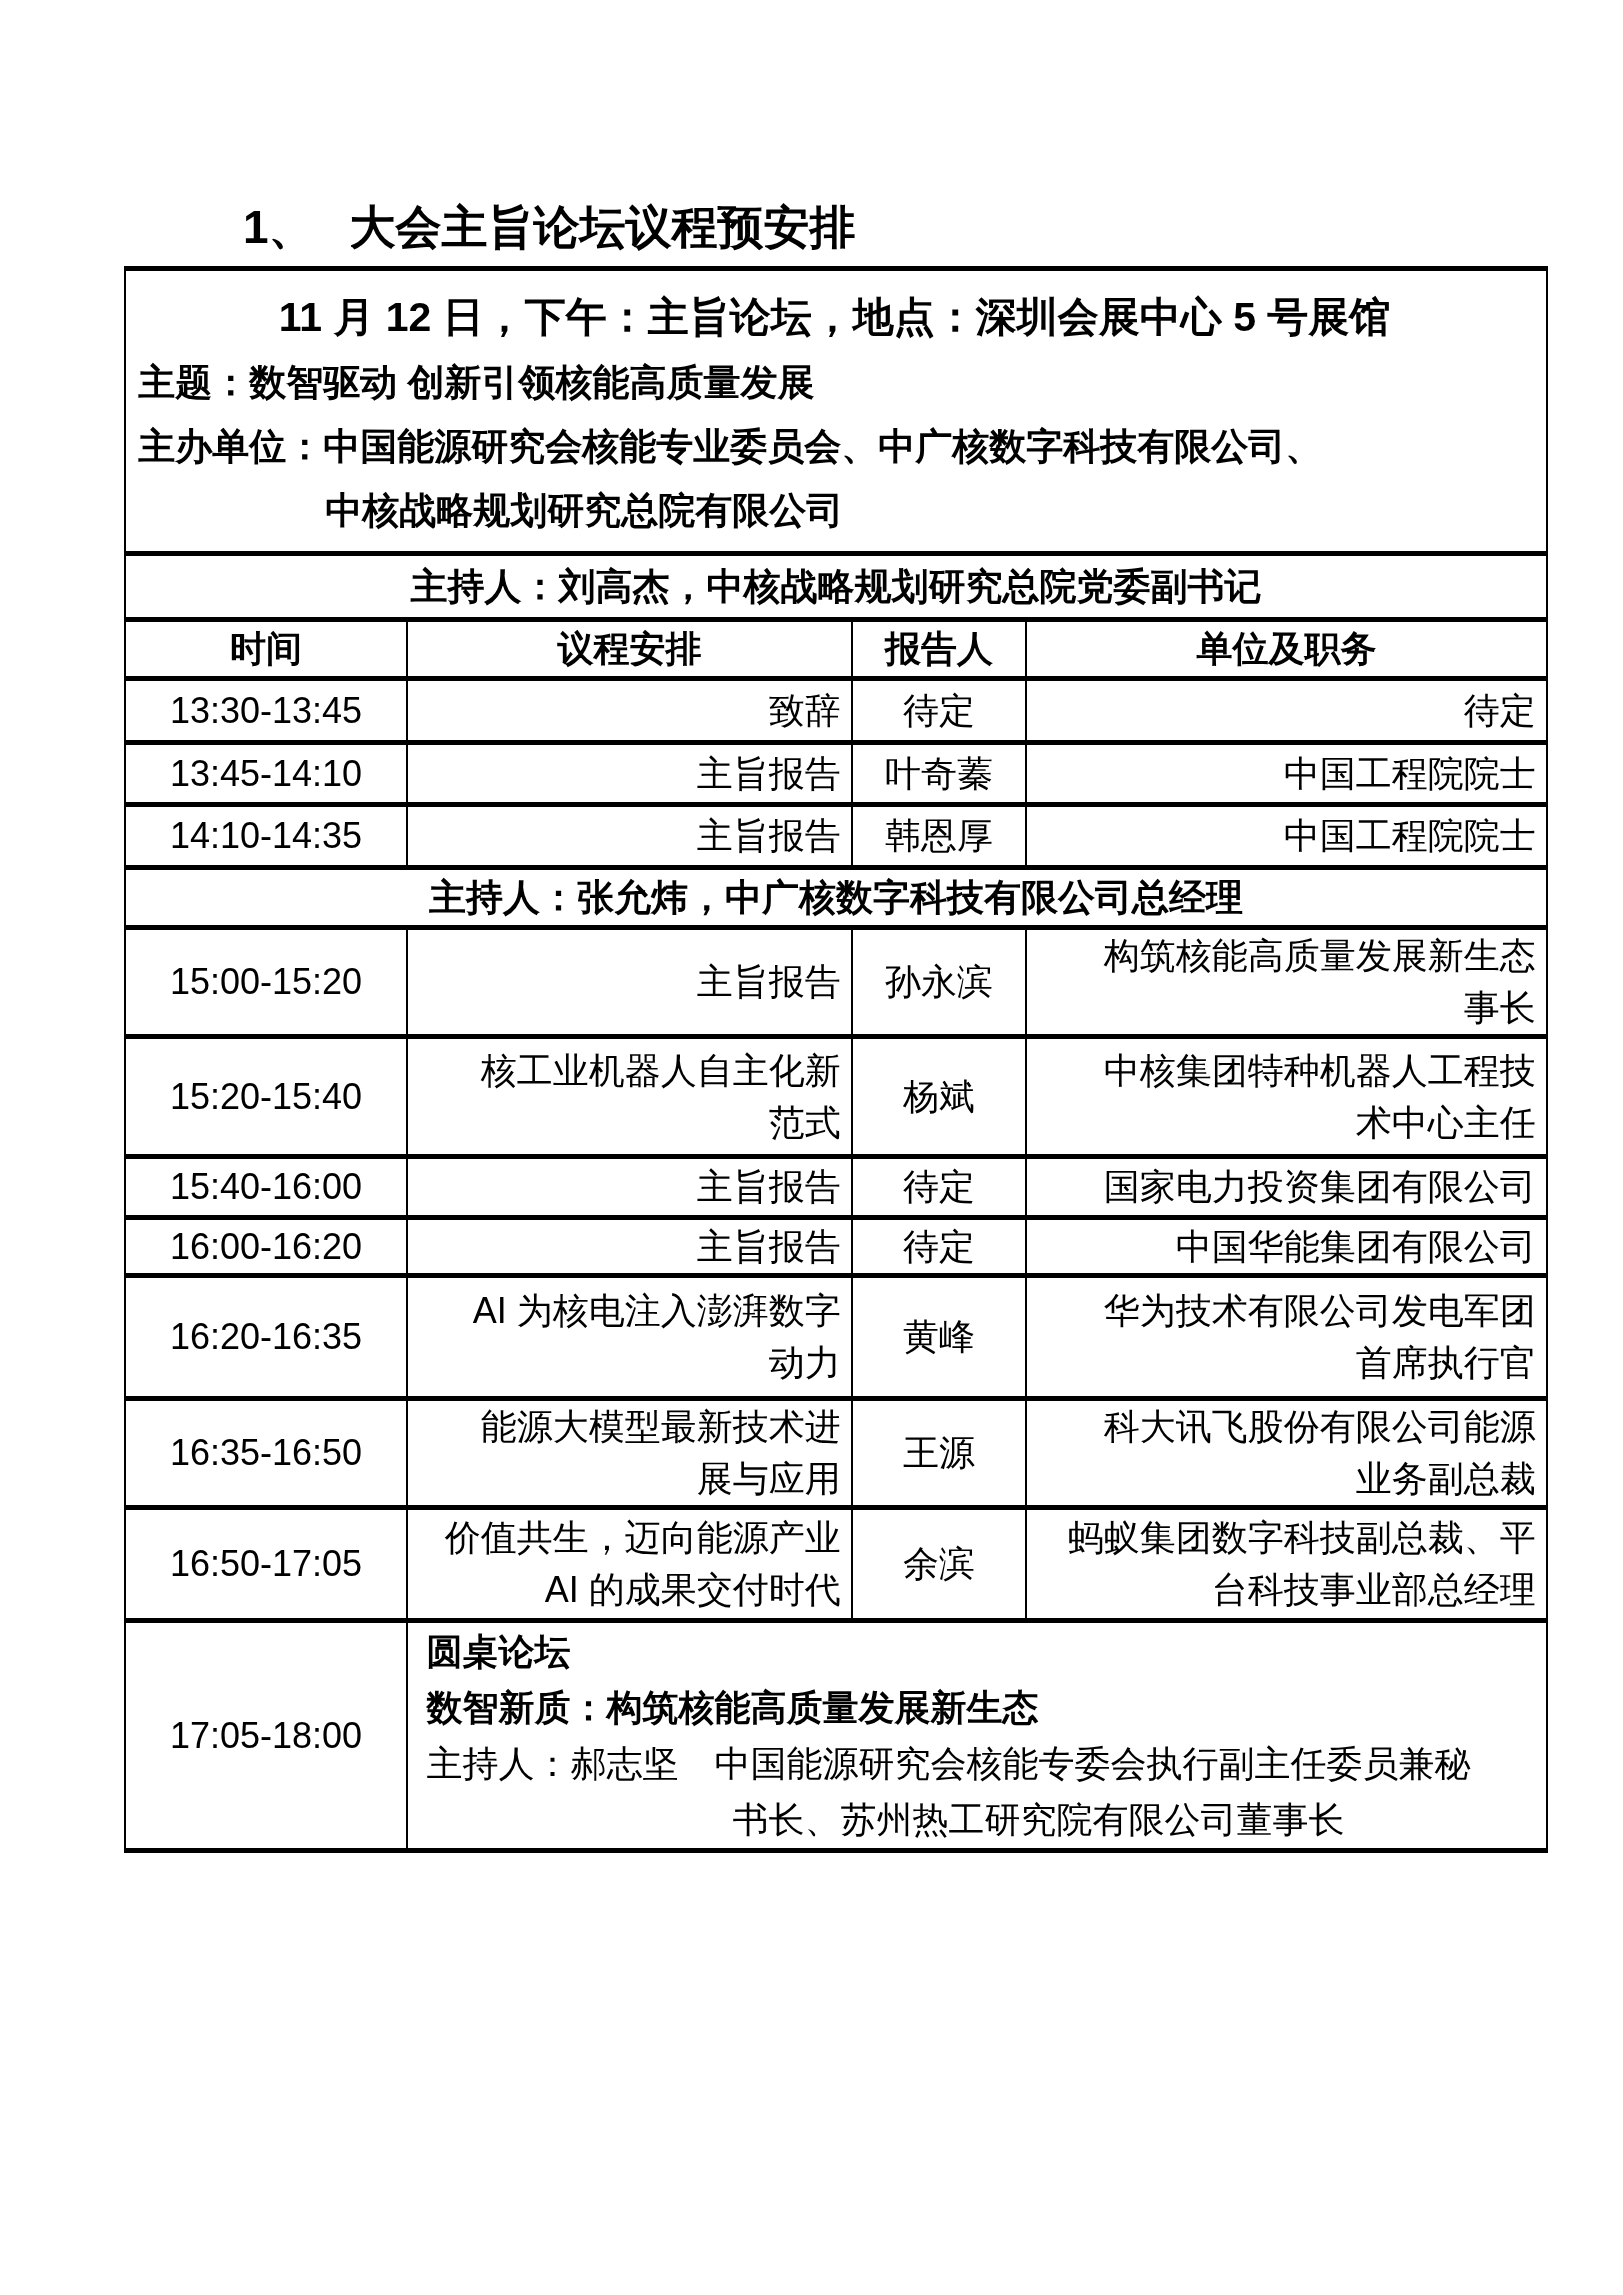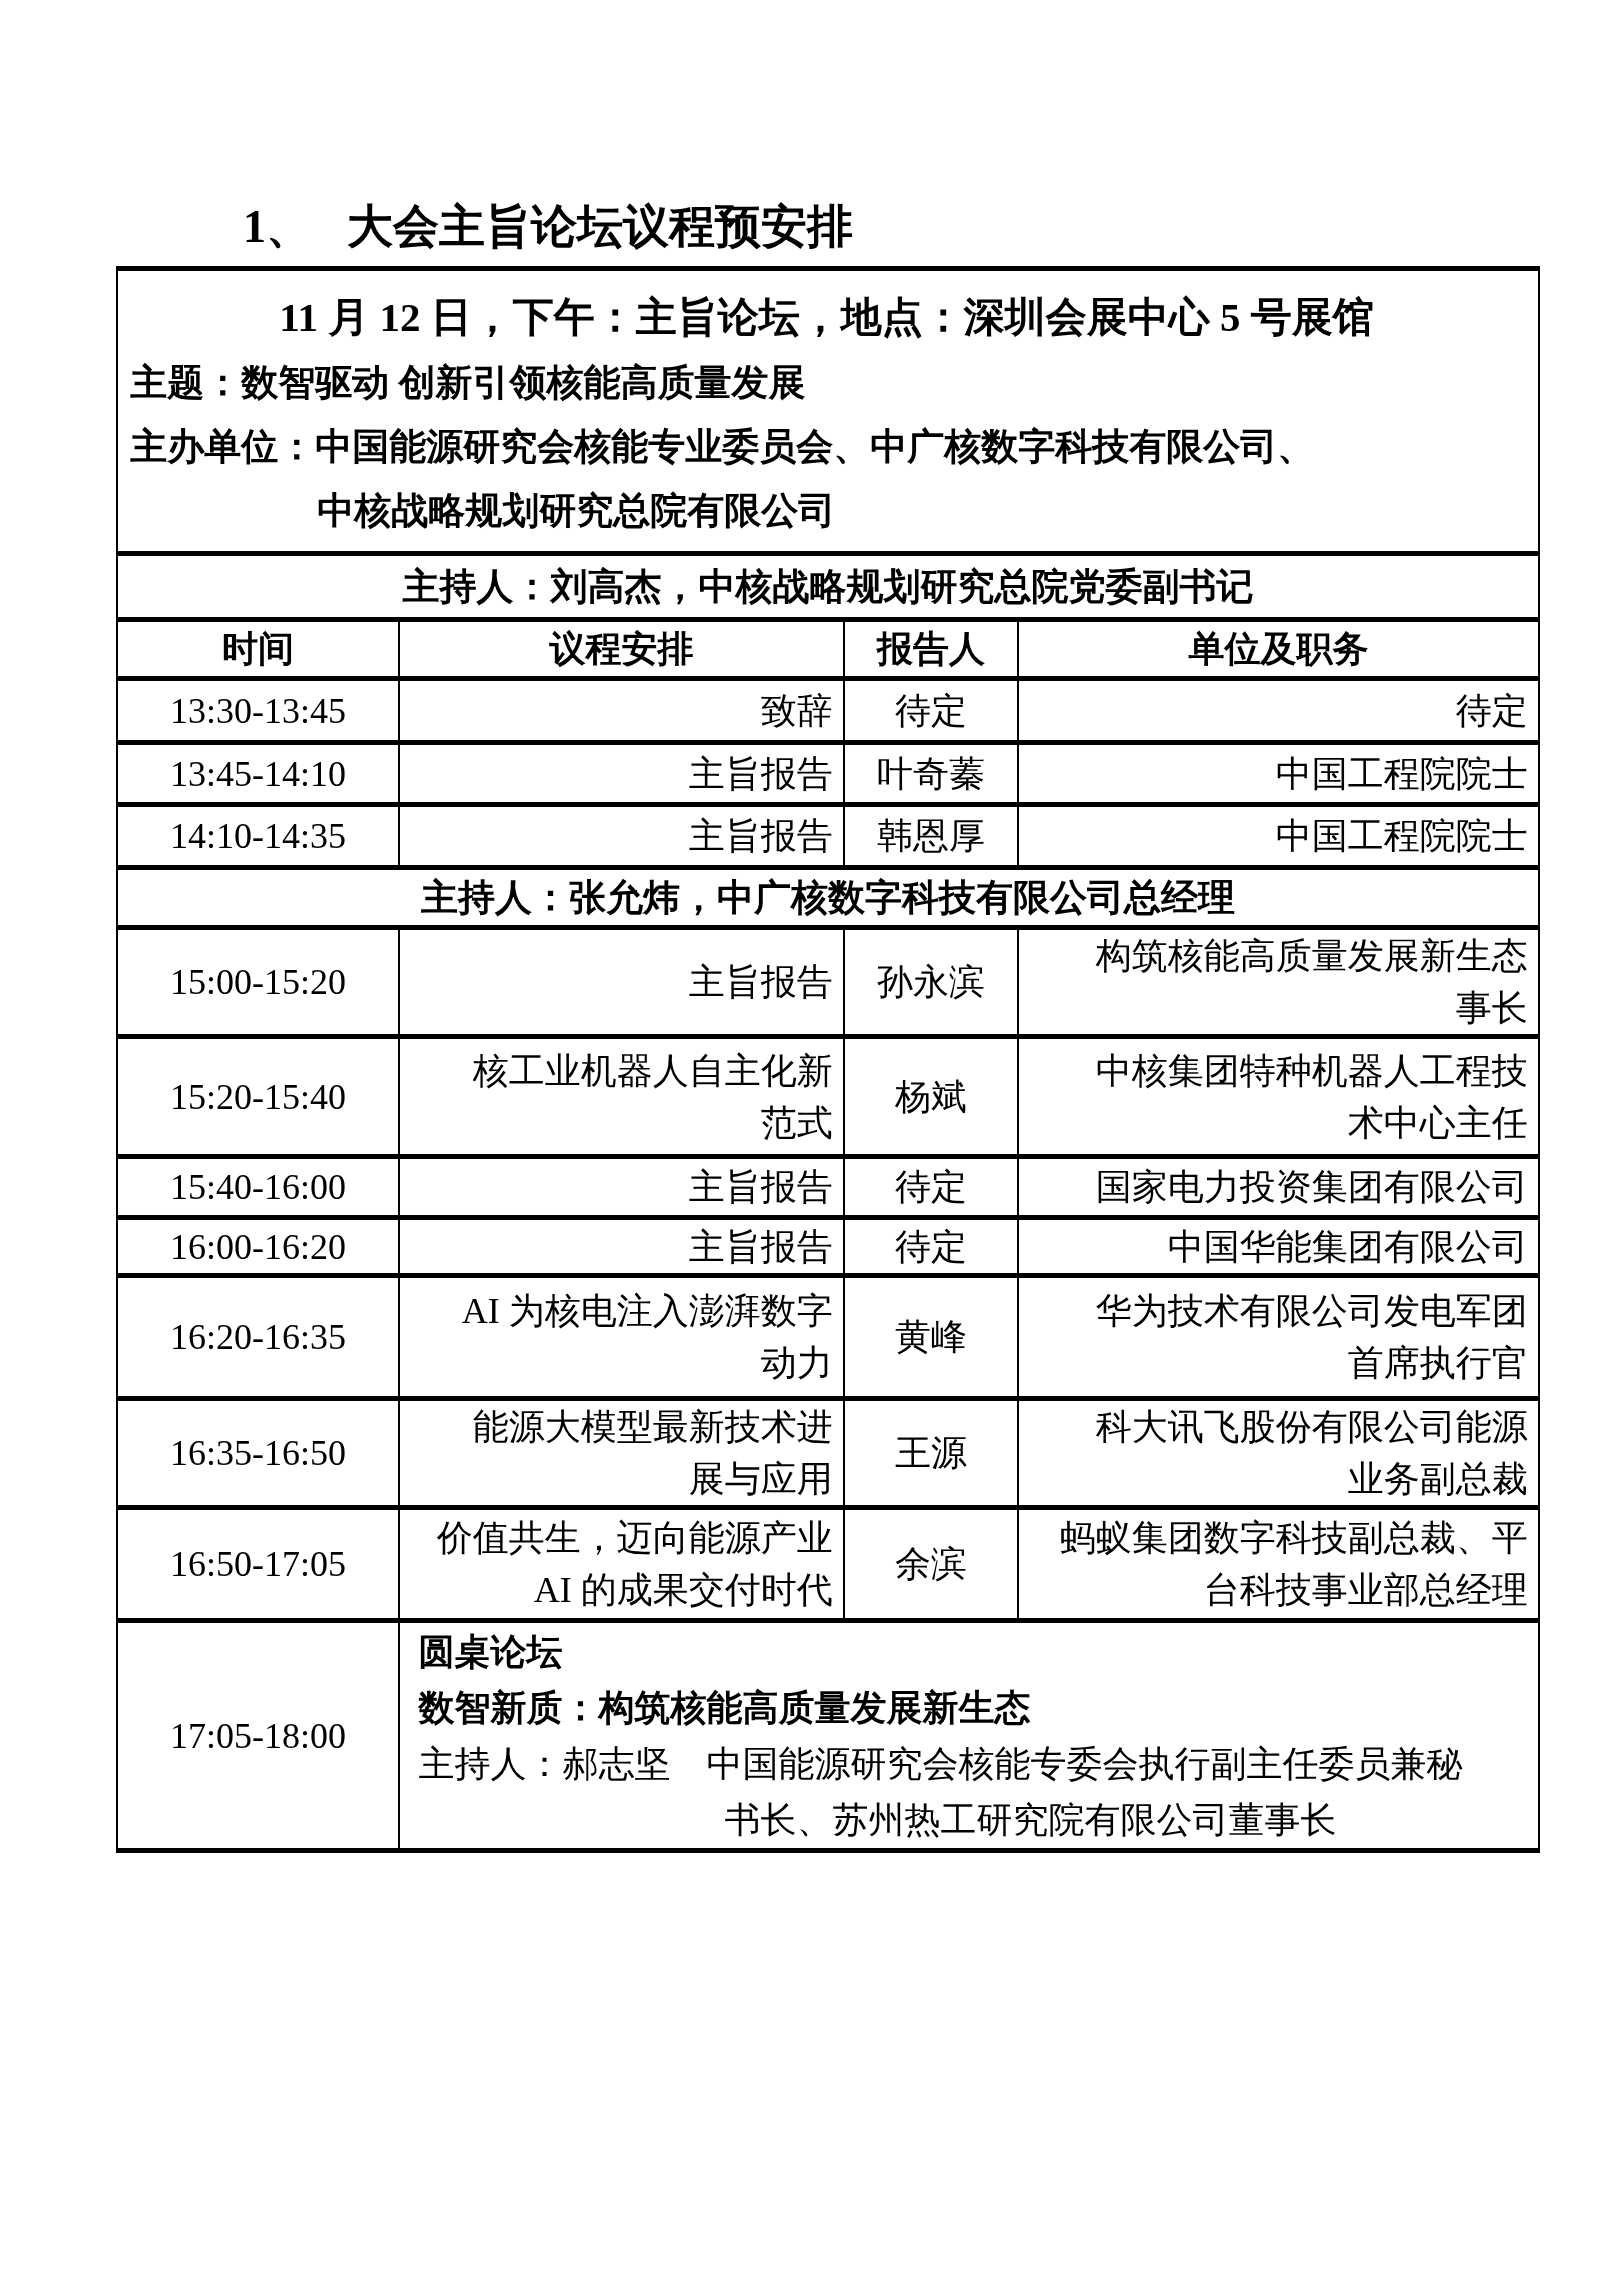--- a/index.html
+++ b/index.html
@@ -3,38 +3,38 @@
 <meta charset="utf-8">
 <style>
   * { margin: 0; padding: 0; box-sizing: border-box; }
   html, body { background: #ffffff; }
   .page {
     position: relative;
     width: 1623px;
     height: 2295px;
     background: #ffffff;
     color: #000000;
-    font-family: Liberation Serif, serif;
+    font-family: Liberation Sans, sans-serif;
     overflow: hidden;
     border-radius: 12px;
   }
   .doc-title {
     position: absolute;
     left: 243px;
     top: 199px;
     font-size: 46px;
     font-weight: bold;
     white-space: nowrap;
     line-height: 56px;
   }
   .doc-title .title-text { margin-left: 35px; }
 
   table.agenda {
     position: absolute;
-    left: 116px;
+    left: 124px;
     top: 266px;
     width: 1423px;
     border-collapse: collapse;
     table-layout: fixed;
   }
   col.c1 { width: 282px; }
   col.c2 { width: 445px; }
   col.c3 { width: 174px; }
   col.c4 { width: 521px; }
 

